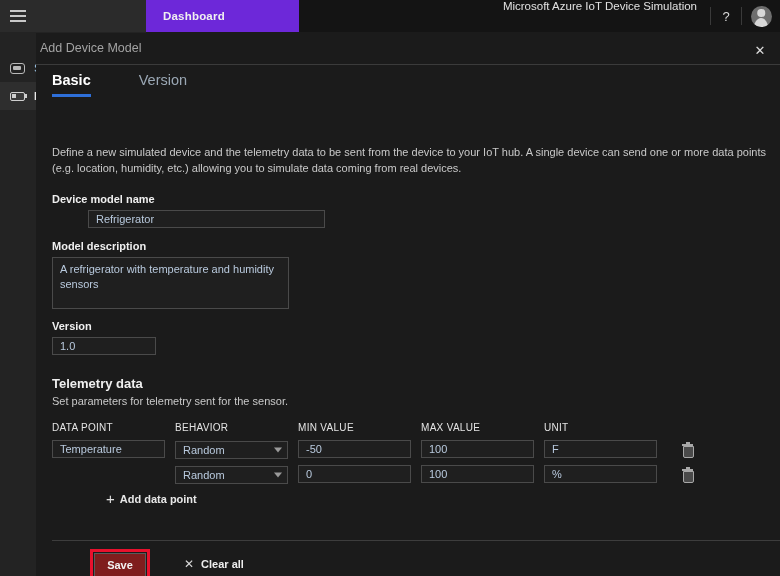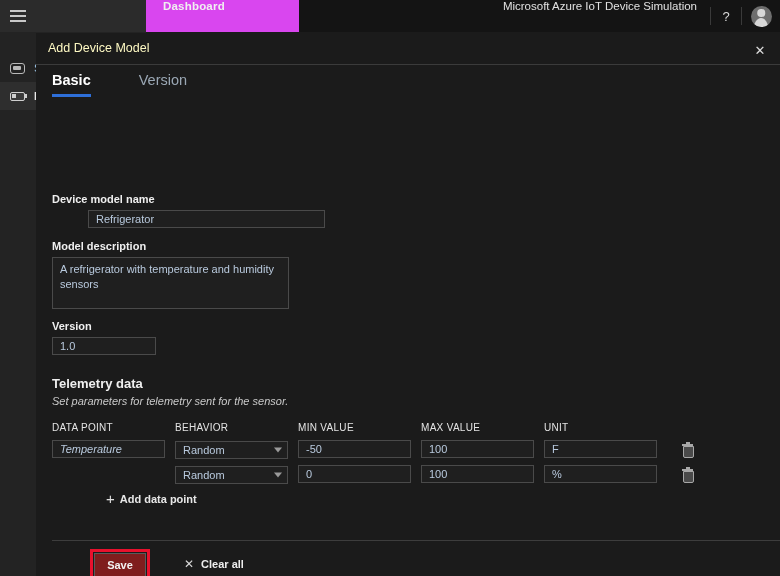--- a/index.html
+++ b/index.html
@@ -17,21 +17,21 @@
     background: #141414; display: flex; align-items: stretch;
   }
   .topbar-left {
     width: 146px; background: #2b2b2b;
     display: flex; align-items: center; padding-left: 10px;
   }
   .hamburger { width: 16px; height: 12px; display: flex; flex-direction: column;
     justify-content: space-between; cursor: pointer; }
   .hamburger i { display: block; height: 2px; background: #c8c8c8; border-radius: 0; }
   .topbar-tab {
-    width: 153px; background: #d946ef; display: flex; align-items: flex-start;
+    width: 153px; background: #6d28d9; display: flex; align-items: center;
     padding-left: 17px; color: #f0f0f0; font-size: 11.5px; font-weight: bold;
     letter-spacing: .2px;
   }
   .topbar-mid { flex: 1; background: #141414; }
   .topbar-brand {
     display: flex; align-items: flex-start; color: #e0e0e0; font-size: 11.5px;
     padding-right: 13px; white-space: nowrap;
   }
   .topbar-sep { width: 1px; background: #3a3a3a; margin: 7px 0; }
   .topbar-help {
@@ -87,22 +87,22 @@
     content: ""; position: absolute; right: -3px; top: 1px; width: 3px; height: 4px;
     background: #cfcfcf;
   }
 
   
   .modal {
     position: absolute; left: 36px; top: 33px; right: 0; bottom: 0;
     background: #1b1b1b;
   }
   .modal-title {
-    position: absolute; left: 12px; top: 8px;
-    color: #fef9c3; font-size: 12.5px;
+    position: absolute; left: 4px; top: 8px;
+    color: #a3a3a3; font-size: 12.5px;
   }
   .modal-close {
     position: absolute; right: 11px; top: 8px; width: 18px; height: 18px;
     display: flex; align-items: center; justify-content: center;
     color: #dcdcdc; font-size: 13px; cursor: pointer;
   }
   .tabs {
     position: absolute; left: 0; top: 31px; right: 0; height: 31px;
     border-top: 1px solid #3b3b3b;
     display: flex; align-items: flex-end; padding-left: 16px;
@@ -123,21 +123,21 @@
     position: absolute; left: 16px; top: 45px; width: 719px;
     color: #c9c9c9; font-size: 11px; line-height: 16px;
   }
 
   .field-label {
     color: #efefef; font-size: 11px; font-weight: bold;
   }
   .section-label {
     color: #efefef; font-size: 13px; font-weight: bold;
   }
-  .section-sub { color: #c9c9c9; font-size: 11px; font-style: italic; }
+  .section-sub { color: #c9c9c9; font-size: 11px; }
 
   .txt {
     background: #1f1f1f; border: 1px solid #4a4a4a; color: #b9cade;
     font-family: "Liberation Sans", sans-serif; font-size: 11px;
     padding: 0 7px; outline: none; height: 18px;
   }
   textarea.txt { padding: 4px 7px; resize: none; line-height: 15px; height: auto; }
 
   .col-head {
     color: #e4e4e4; font-size: 10px; letter-spacing: .3px;
@@ -252,40 +252,41 @@
       <div class="tab active">
         <span>Basic</span>
       </div>
       <div class="tab">
         <span>Version</span>
       </div>
     </div>
 
     <div class="body">
 
+      <div class="intro">Define a new simulated device and the telemetry data to be sent from the device to your IoT hub. A single device can send one or more data points (e.g. location, humidity, etc.) allowing you to simulate data coming from real devices.</div>
 
       <div style="position:absolute;left:16px;top:94px" class="field-label">Device model name</div>
       <input class="txt" style="position: absolute; left: 16px; top: 111px; width: 237px; margin-left: 36px;" value="Refrigerator">
 
       <div style="position:absolute;left:16px;top:141px" class="field-label">Model description</div>
       <textarea class="txt" style="position: absolute; left: 16px; top: 158px; width: 237px; height: 52px;">A refrigerator with temperature and humidity sensors</textarea>
 
       <div style="position:absolute;left:16px;top:221px" class="field-label">Version</div>
       <input class="txt" style="position: absolute; left: 16px; top: 238px; width: 104px;" value="1.0">
 
       <div style="position:absolute;left:16px;top:277px" class="section-label">Telemetry data</div>
       <div style="position:absolute;left:16px;top:296px" class="section-sub">Set parameters for telemetry sent for the sensor.</div>
 
       <div style="position:absolute;left:16px;top:323px" class="col-head">DATA POINT</div>
       <div style="position:absolute;left:139px;top:323px" class="col-head">BEHAVIOR</div>
       <div style="position:absolute;left:262px;top:323px" class="col-head">MIN VALUE</div>
       <div style="position:absolute;left:385px;top:323px" class="col-head">MAX VALUE</div>
       <div style="position:absolute;left:508px;top:323px" class="col-head">UNIT</div>
 
-      <input class="txt" style="position: absolute; left: 16px; top: 341px; width: 113px; font-style: italic;" value="Temperature">
+      <input class="txt" style="position: absolute; left: 16px; top: 341px; width: 113px;" value="Temperature">
       <div class="sel-wrap" style="position:absolute;left:139px;top:341px;width:113px;">
         <input class="txt" style="width: 113px;" readonly="" value="Random">
         <span class="sel-caret"></span>
       </div>
       <input class="txt" style="position: absolute; left: 262px; top: 341px; width: 113px;" value="-50">
       <input class="txt" style="position: absolute; left: 385px; top: 341px; width: 113px;" value="100">
       <input class="txt" style="position: absolute; left: 508px; top: 341px; width: 113px;" value="F">
       <div class="trash" style="position:absolute;left:646px;top:344px;">
           <span class="trash-lid"></span>
         </div>

